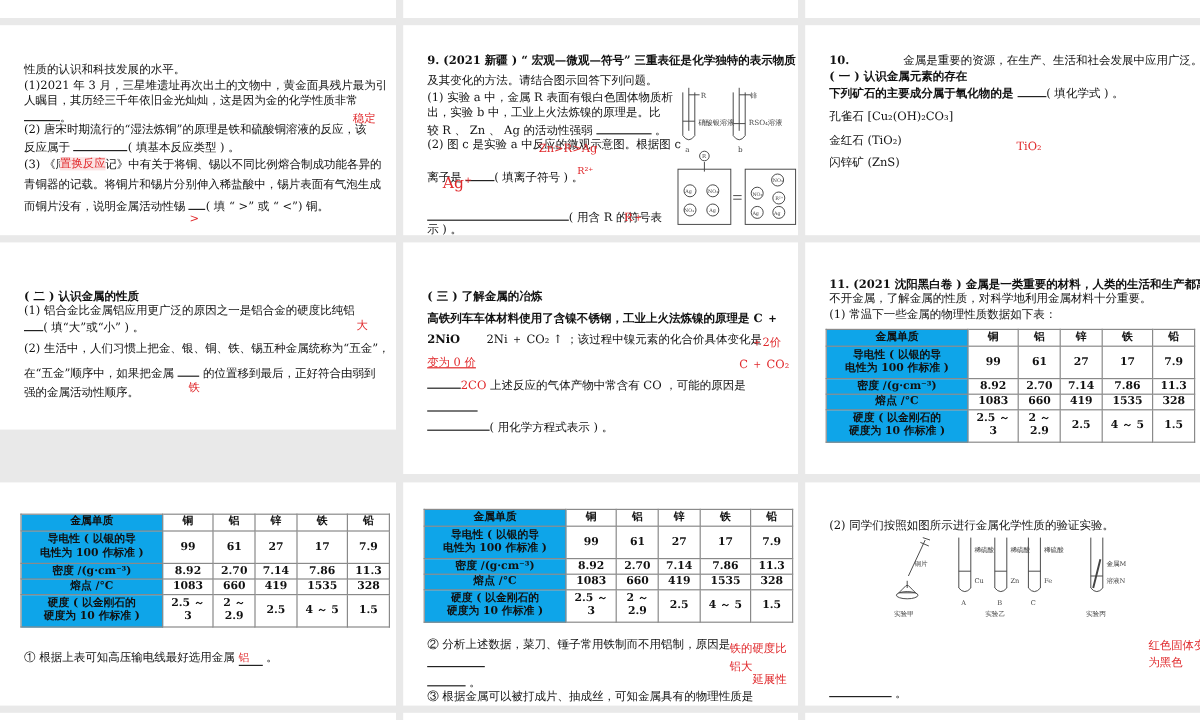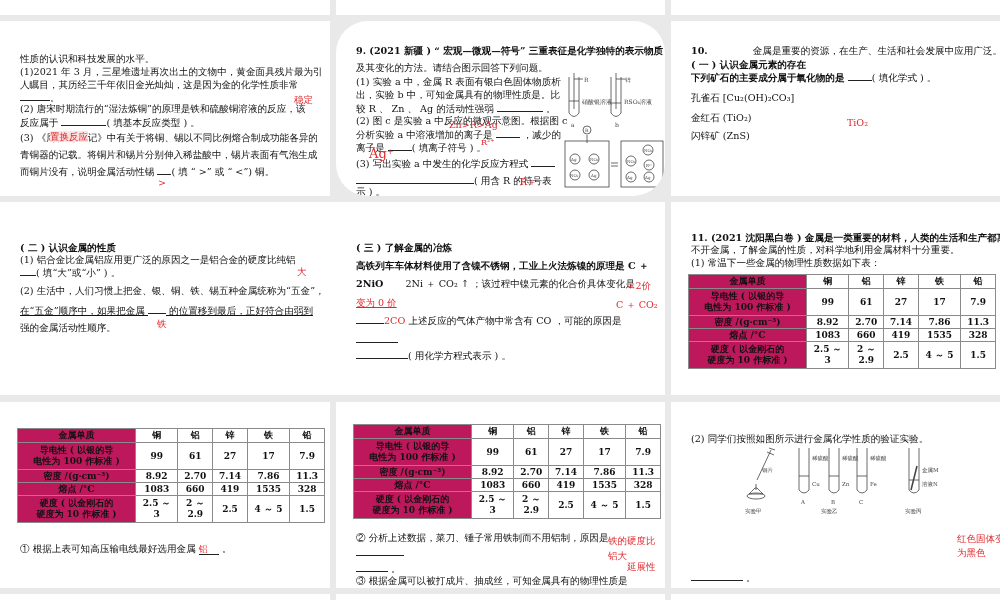--- a/index.html
+++ b/index.html
@@ -7,21 +7,21 @@
        font-family:"DejaVu Serif","Liberation Serif",serif;color:#111;}
   .strip{position:absolute;background:#fff;}
   .panel{position:absolute;background:#fff;overflow:hidden;}
   .txt{position:absolute;font-size:9.6px;line-height:14px;white-space:nowrap;}
   .b{font-weight:bold;}
   .red{color:#e0282b;}
   .ul{display:inline-block;border-bottom:1px solid #222;height:10px;vertical-align:baseline;}
   .ans{position:absolute;color:#e0282b;font-size:9.5px;line-height:11px;white-space:nowrap;}
   table.metal{position:absolute;border-collapse:collapse;font-size:9px;font-family:"DejaVu Serif","Liberation Serif",serif;}
   table.metal td{border:1px solid #8a8a8a;text-align:center;padding:0 2px;line-height:11px;font-weight:bold;}
-  table.metal td.h{background:#be185d;}
+  table.metal td.h{background:#0ea5e9;}
   .svgbox{position:absolute;}
 </style>
 </head>
 <body>
 
 <div class="strip" style="left:0;top:0;width:330px;height:15px;"></div>
 <div class="strip" style="left:336px;top:0;width:329px;height:15px;"></div>
 <div class="strip" style="left:671px;top:0;width:329px;height:15px;"></div>
 <div class="strip" style="left:0;top:594px;width:330px;height:6px;"></div>
 <div class="strip" style="left:336px;top:594px;width:329px;height:6px;"></div>
@@ -35,30 +35,28 @@
   <div class="txt" style="left:20px;top:81px;">(2) 唐宋时期流行的“湿法炼铜”的原理是铁和硫酸铜溶液的反应，该</div>
   <div class="txt" style="left:20px;top:94px;"><span>反应属于</span> <span class="ul" style="width:45px;"></span><span>( 填基本反应类型 ) 。</span></div>
   <div class="txt" style="left:20px;top:110px;">(3) 《周礼·考工记》中有关于将铜、锡以不同比例熔合制成功能各异的</div>
   <div class="txt" style="left:20px;top:127px;">青铜器的记载。将铜片和锡片分别伸入稀盐酸中，锡片表面有气泡生成</div>
   <div class="txt" style="left:20px;top:143px;"><span>而铜片没有，说明金属活动性锡</span> <span class="ul" style="width:14px;"></span><span>( 填 “ &gt;” 或 “ &lt;”) 铜。</span></div>
   <div class="ans" style="left:294px;top:73px;">稳定</div>
   <div class="ans" style="left:50px;top:110px;background:#fbe3e3;">置换反应</div>
   <div class="ans" style="left:158px;top:156px;">&gt;</div>
 </div>
 
-<div class="panel" style="left:336px;top:21px;width:329px;height:175px;border-radius:32px;">
+<div class="panel" style="left:336px;top:21px;width:329px;height:175px;">
   <div class="txt" style="left:20px;top:23px;"><span class="b">9. (2021 新疆 ) “ 宏观—微观—符号” 三重表征是化学独特的表示物质</span></div>
   <div class="txt" style="left:20px;top:40px;">及其变化的方法。请结合图示回答下列问题。</div>
   <div class="txt" style="left:20px;top:54px;">(1) 实验 a 中，金属 R 表面有银白色固体物质析</div>
-  <div class="txt" style="left:20px;top:67px;">出，实验 b 中，可知金属具有的物理性质是。比</div>
+  <div class="txt" style="left:20px;top:67px;">出，实验 b 中，工业上火法炼镍的原理是。比</div>
   <div class="txt" style="left:20px;top:80px;"><span>较 R 、 Zn 、 Ag 的活动性强弱</span> <span class="ul" style="width:46px;"></span> <span>。</span></div>
   <div class="txt" style="left:20px;top:93px;">(2) 图 c 是实验 a 中反应的微观示意图。根据图 c</div>
-  <div class="txt" style="left:20px;top:106px;"><span>分析实验 a 中溶液增加的离子是</span> <span class="ul" style="width:24px;"></span> <span>，减少的</span></div>
   <div class="txt" style="left:20px;top:119px;"><span>离子是</span> <span class="ul" style="width:24px;"></span><span>( 填离子符号 ) 。</span></div>
-  <div class="txt" style="left:20px;top:135px;"><span>(3) 写出实验 a 中发生的化学反应方程式</span> <span class="ul" style="width:24px;"></span></div>
   <div class="txt" style="left:20px;top:152px;"><span class="ul" style="width:118px;"></span><span>( 用含 R 的符号表</span></div>
   <div class="txt" style="left:20px;top:164px;">示 ) 。</div>
   <div class="ans" style="left:113px;top:98px;">Zn&gt;R&gt;Ag</div>
   <div class="ans" style="left:145px;top:116px;font-size:8px;">R²⁺</div>
   <div class="ans" style="left:33px;top:127px;font-size:13px;">Ag⁺</div>
   <div class="ans" style="left:184px;top:155px;">R＋</div>
 
   <svg class="svgbox" style="left:225px;top:52px;" width="104" height="118" viewBox="0 0 104 118">
     <g stroke="#444" fill="none" stroke-width="0.8">
       <path d="M8,4 L8,40 Q13,47 18,40 L18,4"></path>
@@ -108,26 +106,26 @@
 <div class="panel" style="left:671px;top:21px;width:329px;height:175px;">
   <div class="txt" style="left:20px;top:23px;"><span class="b">10.</span><span style="display:inline-block;width:45px;"></span><span>金属是重要的资源，在生产、生活和社会发展中应用广泛。</span></div>
   <div class="txt b" style="left:20px;top:37px;">( 一 ) 认识金属元素的存在</div>
   <div class="txt b" style="left:20px;top:49px;"><span>下列矿石的主要成分属于氧化物的是</span> <span class="ul" style="width:24px;"></span><span style="font-weight:normal">( 填化学式 ) 。</span></div>
   <div class="ans" style="left:176px;top:63px;margin-top:33px;">TiO₂</div>
   <div class="txt" style="left:20px;top:70px;">孔雀石  [Cu₂(OH)₂CO₃]</div>
   <div class="txt" style="left:20px;top:90px;">金红石 (TiO₂)</div>
   <div class="txt" style="left:20px;top:108px;">闪锌矿 (ZnS)</div>
 </div>
 
-<div class="panel" style="left:0;top:202px;width:330px;height:193px;padding-left:15px;">
+<div class="panel" style="left:0;top:202px;width:330px;height:156px;">
   <div class="txt b" style="left:20px;top:39px;">( 二 ) 认识金属的性质</div>
   <div class="txt" style="left:20px;top:51px;">(1) 铝合金比金属铝应用更广泛的原因之一是铝合金的硬度比纯铝</div>
   <div class="txt" style="left:20px;top:63px;"><span class="ul" style="width:16px;"></span><span>( 填“大”或“小” ) 。</span></div>
   <div class="txt" style="left:20px;top:82px;">(2) 生活中，人们习惯上把金、银、铜、铁、锡五种金属统称为“五金”，</div>
-  <div class="txt" style="left:20px;top:101px;text-decoration:underline;"><span>在“五金”顺序中，如果把金属</span> <span class="ul" style="width:18px;"></span> <span>的位置移到最后，正好符合由弱到</span></div>
+  <div class="txt" style="left:20px;top:101px;"><span>在“五金”顺序中，如果把金属</span> <span class="ul" style="width:18px;"></span> <span>的位置移到最后，正好符合由弱到</span></div>
   <div class="txt" style="left:20px;top:119px;">强的金属活动性顺序。</div>
   <div class="ans" style="left:297px;top:64px;">大</div>
   <div class="ans" style="left:157px;top:116px;">铁</div>
 </div>
 
 <div class="panel" style="left:336px;top:202px;width:329px;height:193px;">
   <div class="txt b" style="left:20px;top:39px;">( 三 ) 了解金属的冶炼</div>
   <div class="txt b" style="left:20px;top:57px;">高铁列车车体材料使用了含镍不锈钢，工业上火法炼镍的原理是 C ＋</div>
   <div class="txt" style="left:20px;top:75px;"><span class="b">2NiO</span><span style="display:inline-block;width:22px;"></span><span>2Ni ＋ CO₂ ↑ ；该过程中镍元素的化合价具体变化是</span></div>
   <div class="ans" style="left:290px;top:78px;">＋2价</div>

